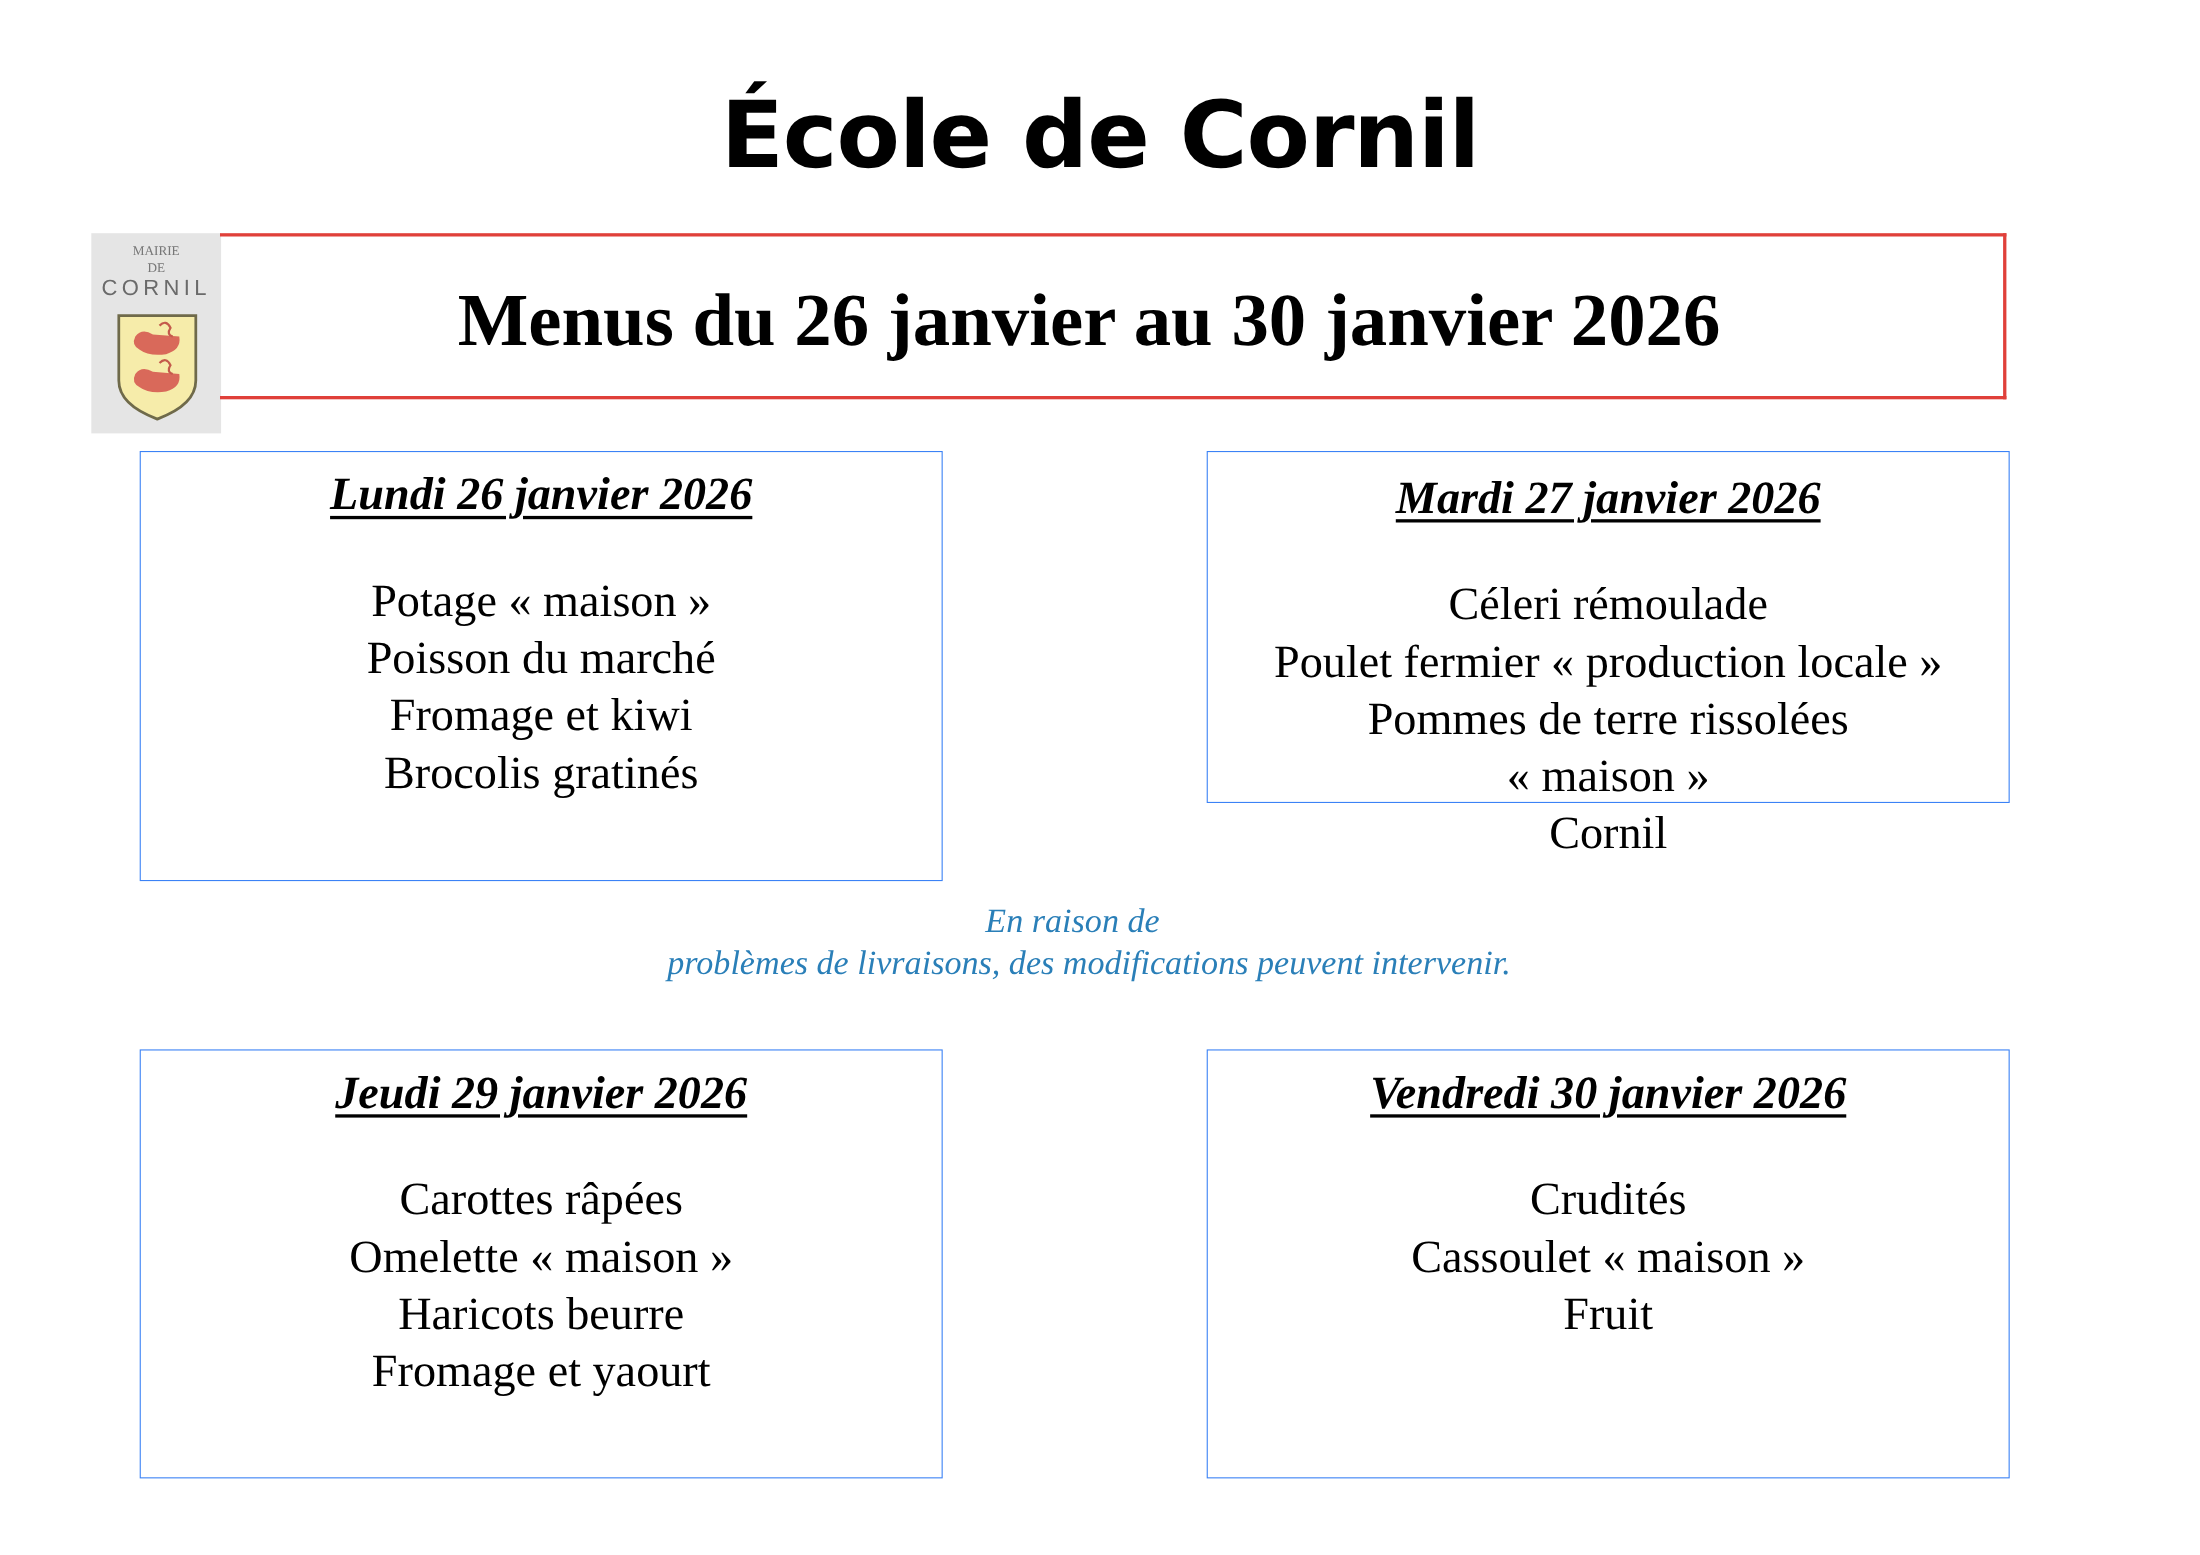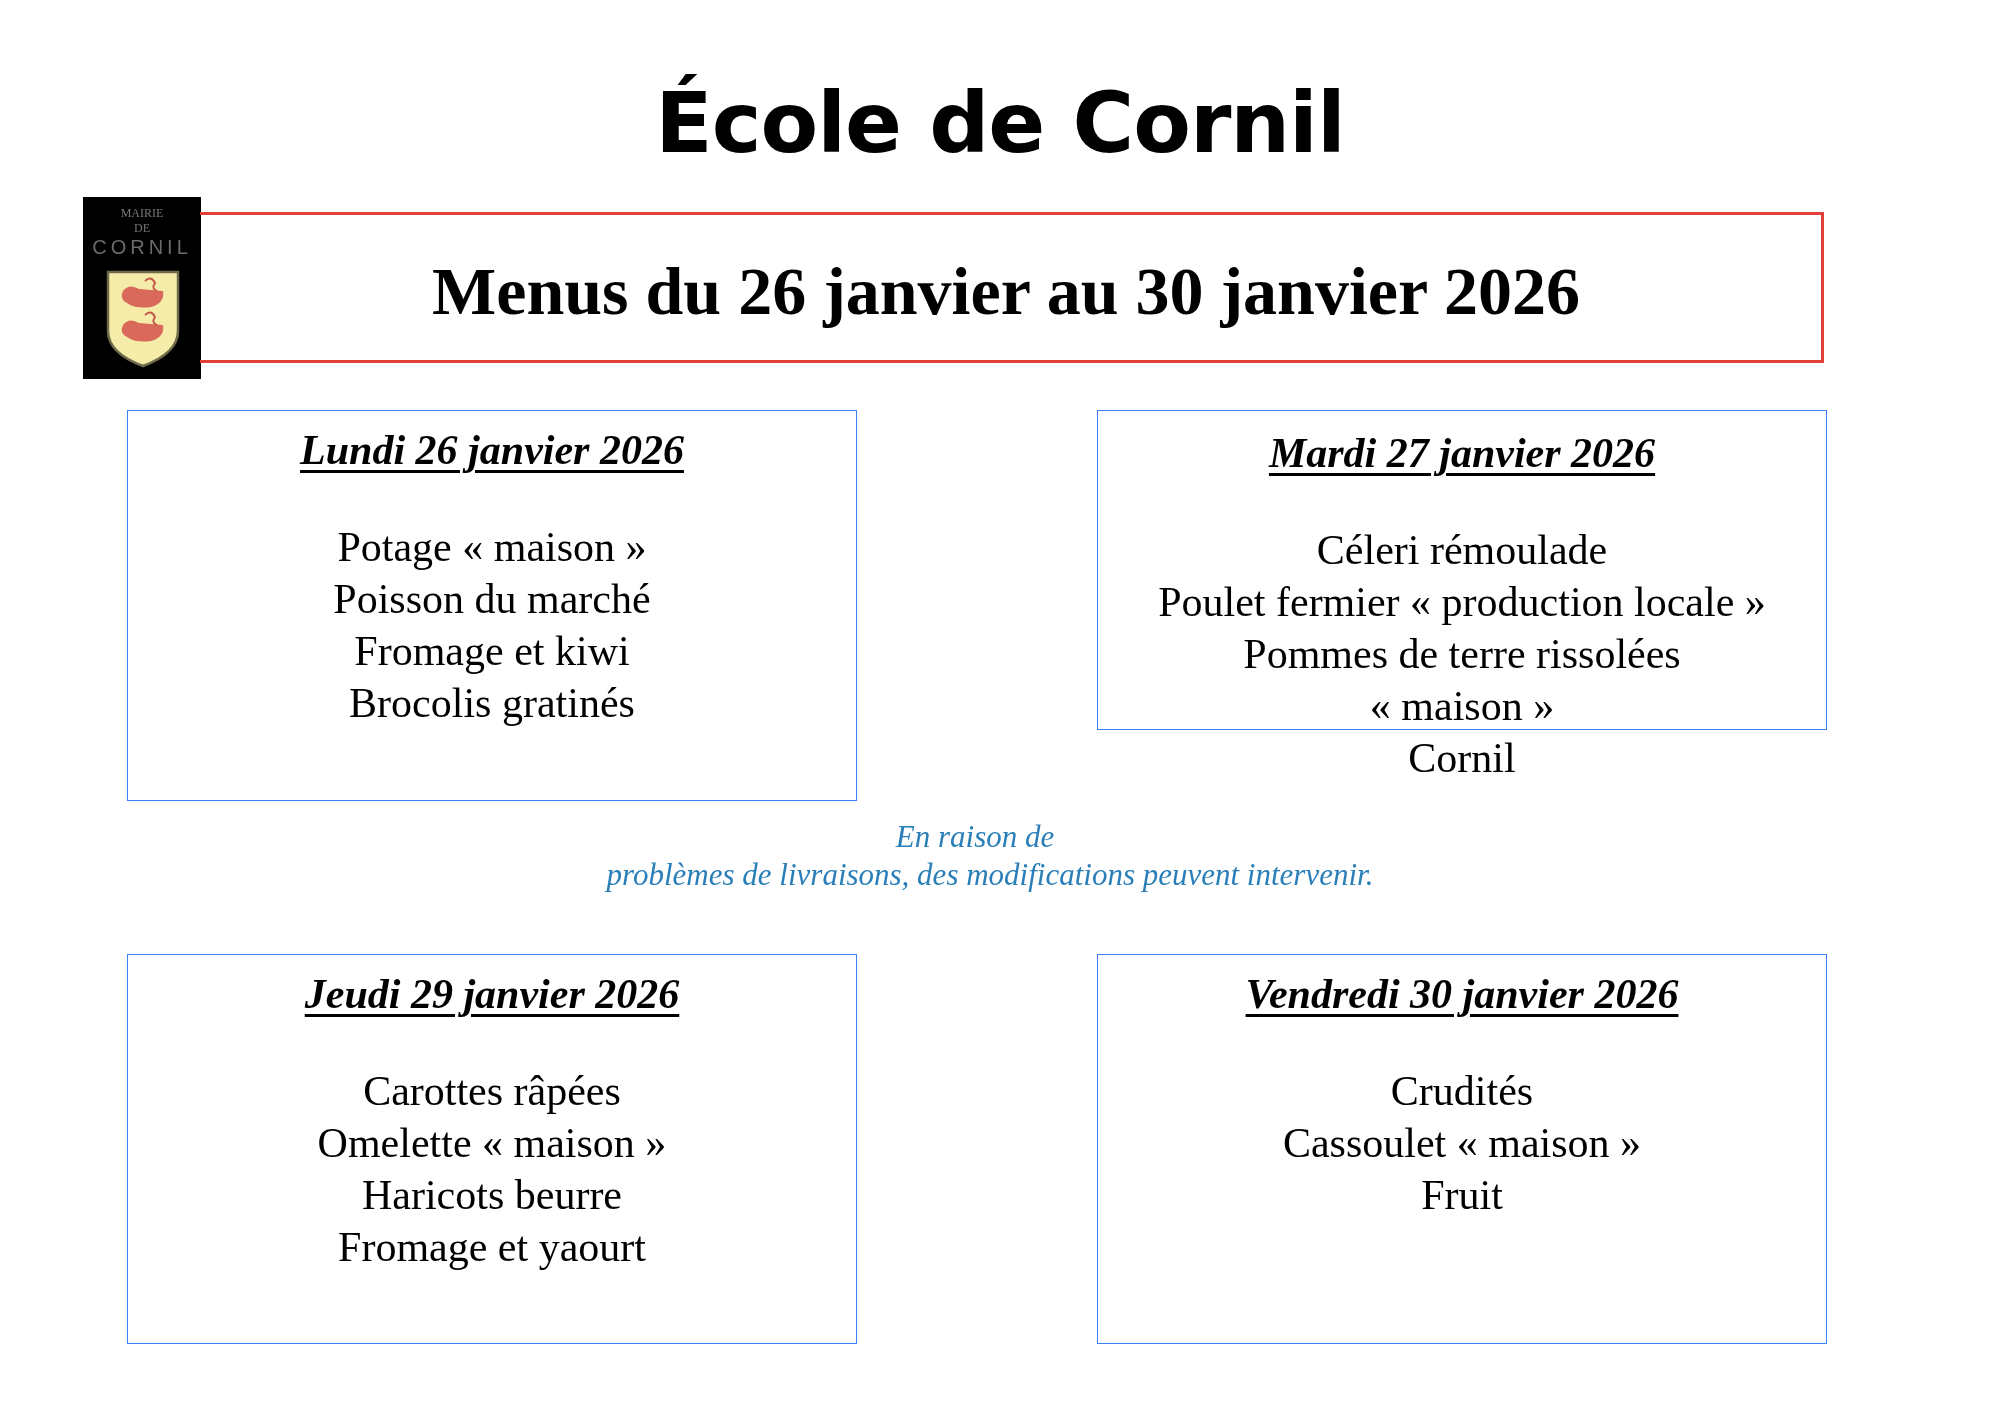--- a/index.html
+++ b/index.html
@@ -3,43 +3,43 @@
 <meta charset="utf-8">
 <style>
   html, body { margin: 0; padding: 0; background: #ffffff; }
   body { width: 2000px; height: 1414px; position: relative; overflow: hidden; }
   .title {
     position: absolute; left: 0; top: 46px; width: 2000px; text-align: center;
     font-family: "DejaVu Sans", sans-serif; font-weight: bold; font-size: 84px;
     color: #000; letter-spacing: -1px; line-height: 1; margin-top: 35px;
   }
   .logo {
-    position: absolute; left: 83px; top: 197px; width: 118px; height: 182px;
-    background: #000000;
+    position: absolute; left: 83px; top: 212px; width: 118px; height: 182px;
+    background: #e5e5e5;
   }
   .logo .l1, .logo .l2 {
     position: absolute; left: 0; width: 118px; text-align: center;
     font-family: "Liberation Serif", serif; color: #777; font-size: 12px; line-height: 1;
   }
   .logo .l1 { top: 10px; }
   .logo .l2 { top: 25px; }
   .logo .l3 {
     position: absolute; left: 0; top: 40px; width: 118px; text-align: center;
     font-family: "Liberation Sans", sans-serif; color: #6a6a6a; font-size: 20px;
     letter-spacing: 4px; line-height: 1;
   }
   .logo svg { position: absolute; left: 22px; top: 72px; }
   .header-box {
     position: absolute; left: 200px; top: 212px; width: 1624px; height: 151px;
     border: 3px solid #e0403a; border-left: none; box-sizing: border-box;
   }
   .header-text {
     position: absolute; left: 0; top: 257px; width: 1980px; text-align: center;
     font-family: "Liberation Serif", serif; font-weight: bold; font-size: 68px;
-    color: #000; line-height: 1; padding-left: 16px;
+    color: #000; line-height: 1;
   }
   .day-box {
     position: absolute; border: 1px solid #3b82f6; box-sizing: border-box;
     text-align: center; font-family: "Liberation Serif", serif; color: #000;
   }
   .day-title {
     display: inline-block; margin-top: 16px; font-weight: bold; font-style: italic;
     font-size: 42px; text-decoration: underline; text-decoration-thickness: 3px;
     text-underline-offset: 6px; line-height: 1.1;
   }

